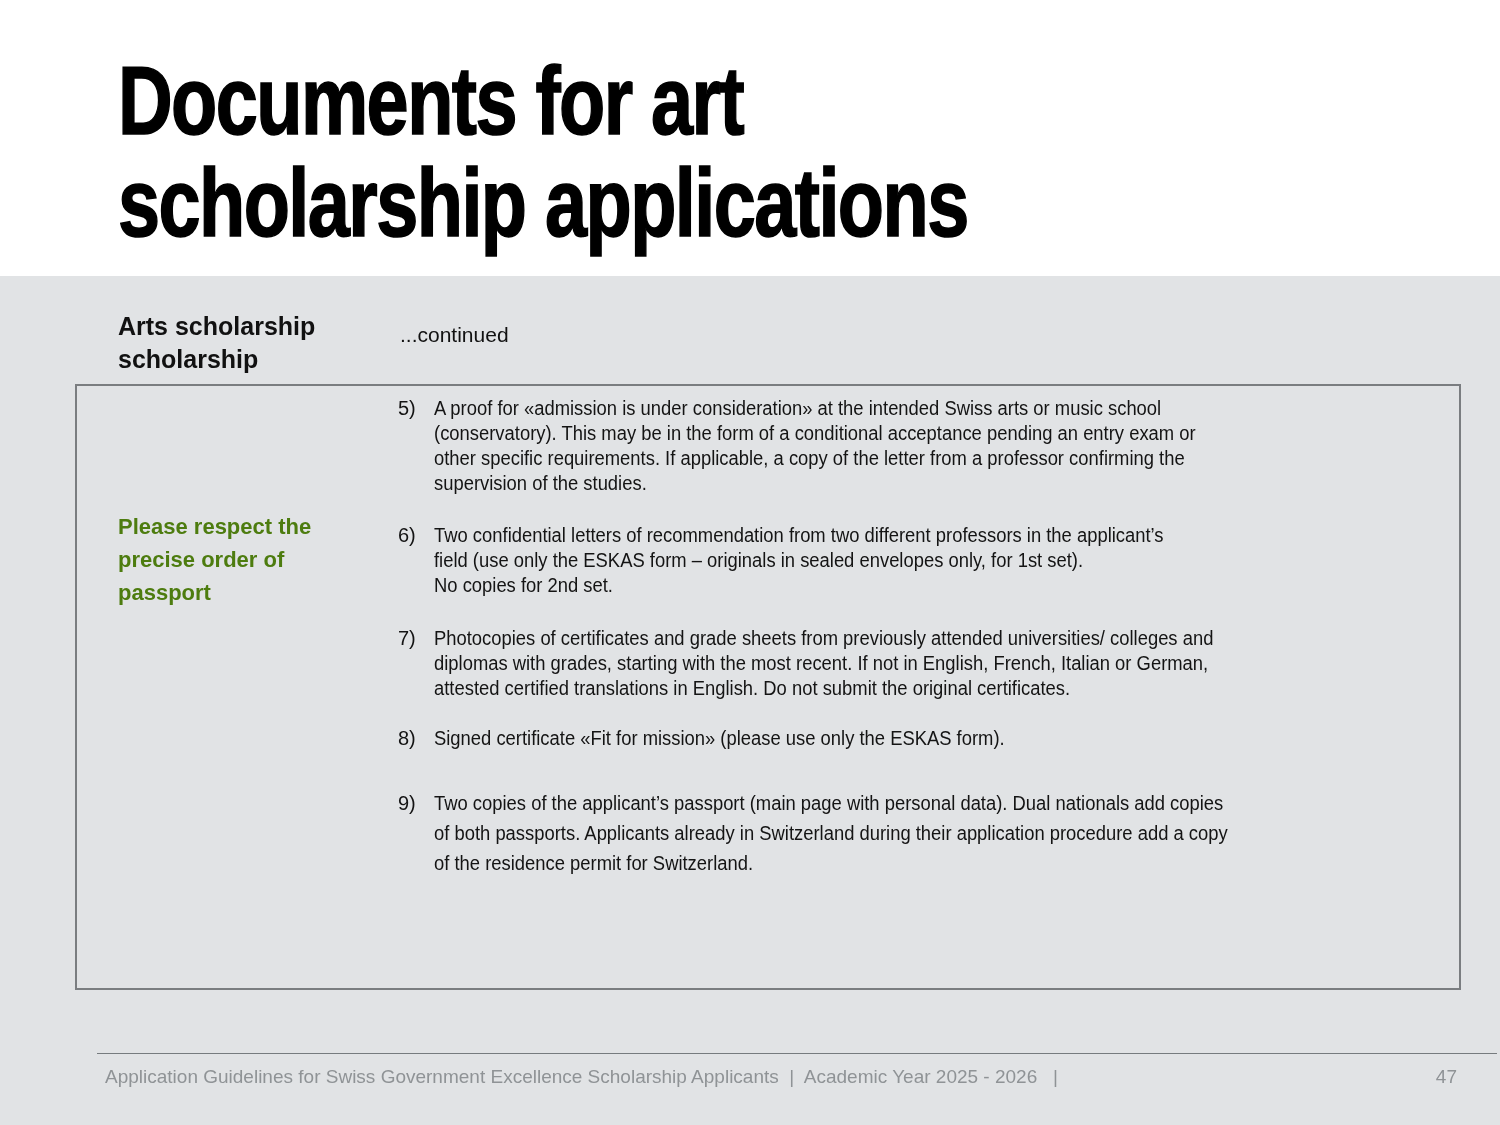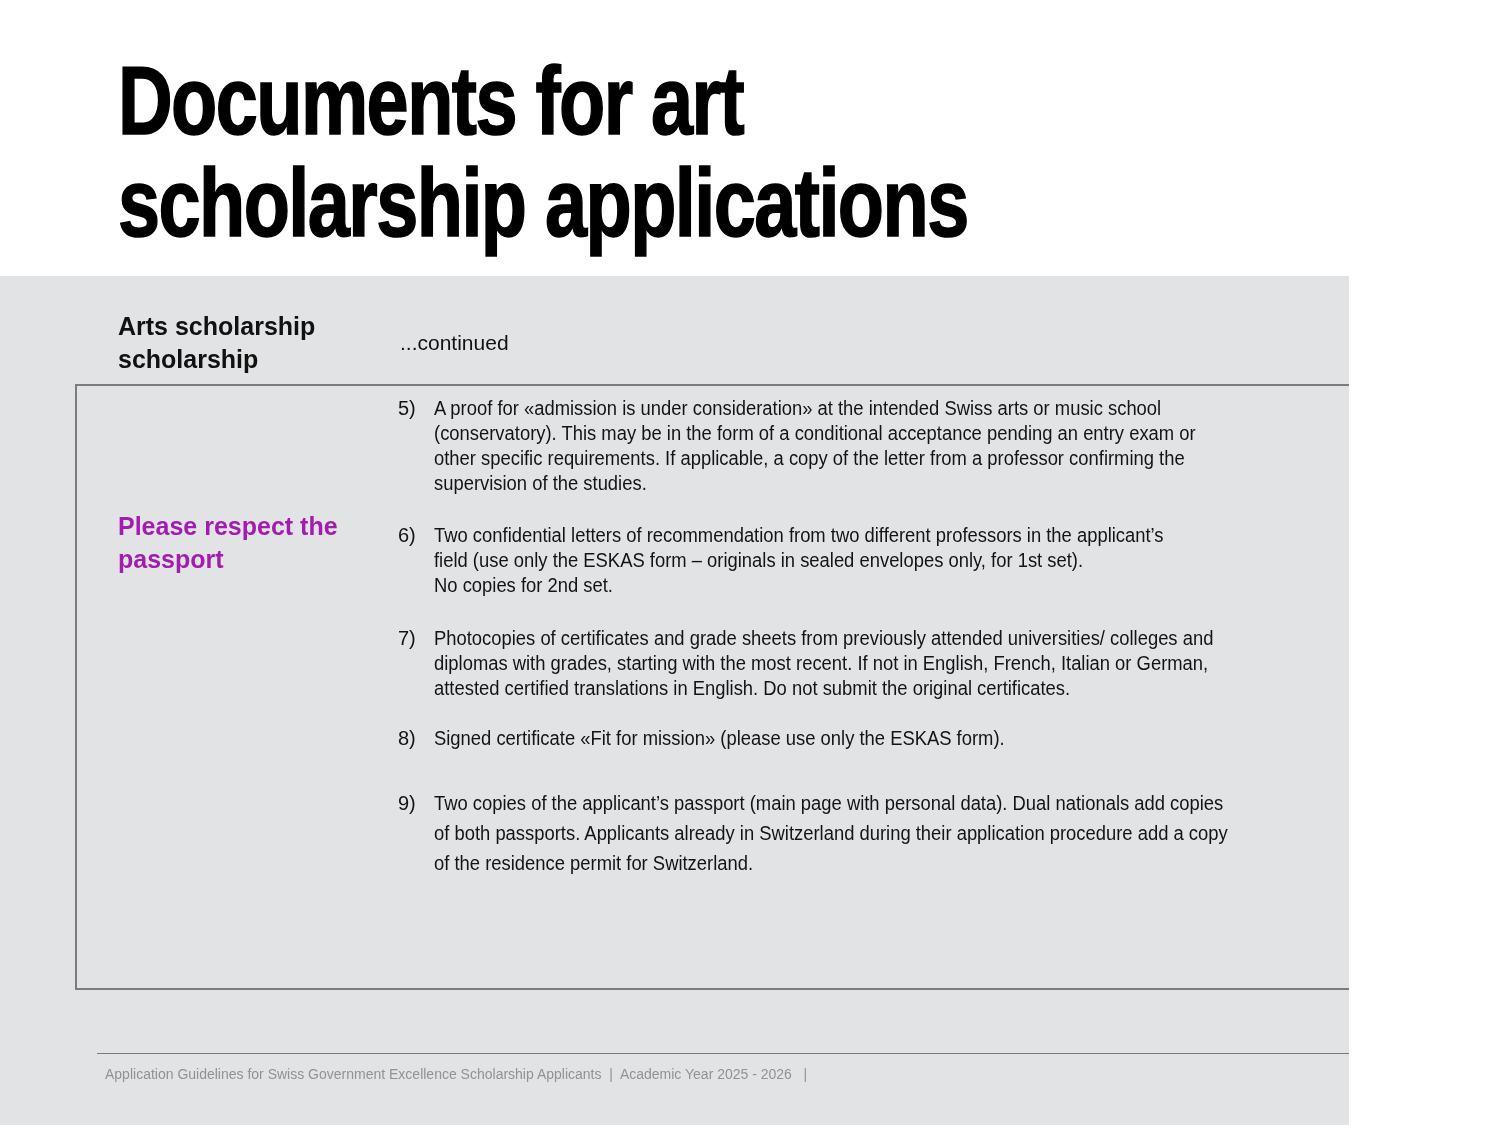--- a/index.html
+++ b/index.html
@@ -1,56 +1,56 @@
 <!DOCTYPE html>
 <html><head>
 <meta charset="utf-8">
 <style>
   html,body{margin:0;padding:0;background:#fff;}
   .slide{
-    position:relative;width:1349px;height:1125px;background:#ffffff;
+    position:relative;width:1500px;height:1125px;background:#ffffff;
     font-family:"Liberation Sans",sans-serif;overflow:hidden;color:#141414;
   }
   .band{position:absolute;left:0;top:276px;right:0;bottom:0;background:#e1e3e5;}
   .title{
     position:absolute;left:118px;top:50px;margin:0;
     font-size:97px;line-height:102px;font-weight:bold;color:#000;
     letter-spacing:-2px;white-space:nowrap;
     transform:scaleX(0.78);transform-origin:left top;
     -webkit-text-stroke:1.6px #000;
   }
   .title .line{display:block;}
   .section-heading{
     position:absolute;left:118px;top:310px;
     font-size:25px;font-weight:bold;line-height:33px;color:#111;
   }
-  .continued{position:absolute;left:400px;top:323px;font-size:21px;color:#111;margin-top:8px;}
+  .continued{position:absolute;left:400px;top:323px;font-size:21px;color:#111;}
   .docbox{
     position:absolute;left:75px;top:384px;width:1386px;height:606px;
     border:2px solid #7a7d80;box-sizing:border-box;background:transparent;
   }
   .order-note{
     position:absolute;left:118px;top:510px;
-    font-size:25px;font-weight:bold;line-height:33px;color:#a21caf;
+    font-size:22px;font-weight:bold;line-height:33px;color:#4d7c0f;
   }
   .item{
     position:absolute;left:398px;display:flex;align-items:flex-start;
     font-size:20px;line-height:25px;color:#141414;
   }
   .item .num{flex:none;width:36px;}
   .item .ln{white-space:nowrap;transform:scaleX(0.92);transform-origin:left center;}
   .item.wide-lines{line-height:30px;}
   .footer-line{
     position:absolute;left:97px;top:1053px;width:1400px;height:0;
     border-top:1px solid #767b7e;
   }
   .footer{
     position:absolute;left:105px;top:1066px;width:1352px;
     display:flex;justify-content:space-between;align-items:flex-start;
-    font-size:14px;color:#8f9396;white-space:pre;
+    font-size:19px;color:#8f9396;white-space:pre;
   }
 </style>
 </head>
 <body>
 
 <div class="slide">
 
   <div class="band" style="background: rgb(225, 227, 229);"></div>
 
   <h1 class="title" style="color: rgb(0, 0, 0);">
@@ -62,20 +62,21 @@
     <div>Arts scholarship</div>
     <div>scholarship</div>
   </div>
 
   <div class="continued">...continued</div>
 
   <div class="docbox" style="border-color: rgb(122, 125, 128);"></div>
 
   <div class="order-note">
     <div>Please respect the</div>
+    <div>precise order of</div>
     <div>passport</div>
   </div>
 
   <div class="item" style="top:396px;">
     <span class="num">5)</span>
     <div class="lines">
       <div class="ln">A proof for «admission is under consideration» at the intended Swiss arts or music school</div>
       <div class="ln">(conservatory). This may be in the form of a conditional acceptance pending an entry exam or</div>
       <div class="ln">other specific requirements. If applicable, a copy of the letter from a professor confirming the</div>
       <div class="ln">supervision of the studies.</div>

